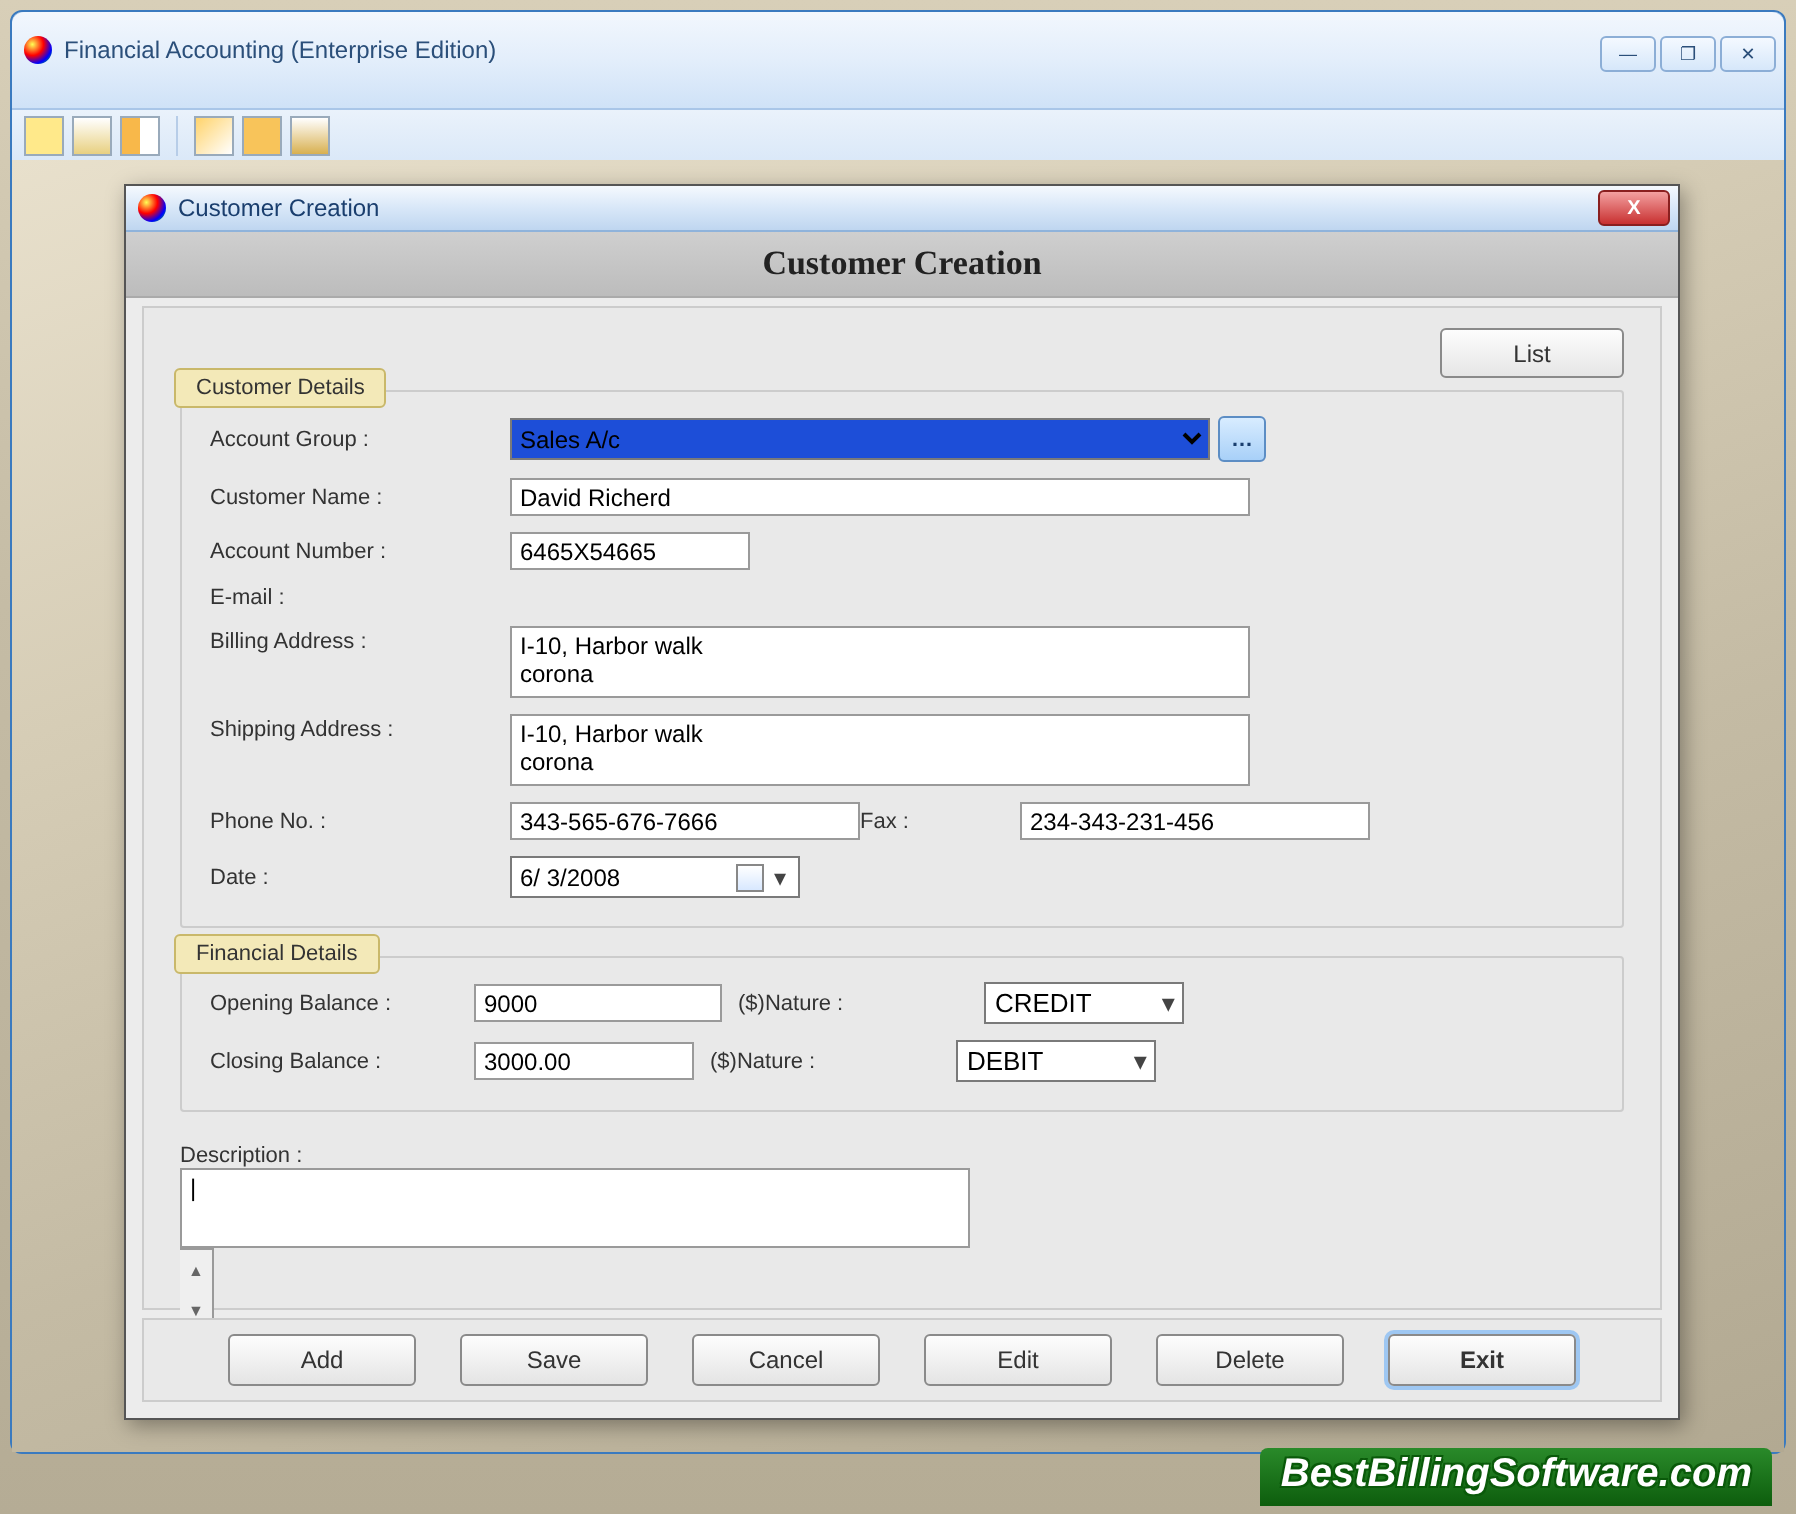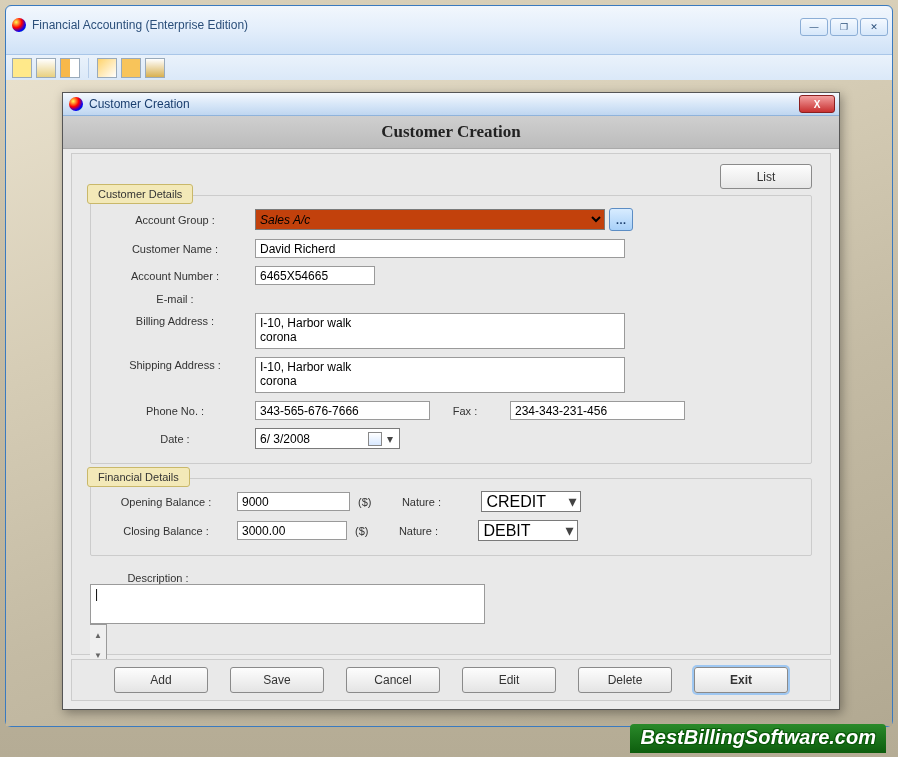--- a/index.html
+++ b/index.html
@@ -26,33 +26,33 @@
 .dlg-title .dicon{width:14px;height:14px;border-radius:50%;background:radial-gradient(circle at 30% 30%,#ff5,#f00 40%,#00f 70%,#0f0);margin:0 6px 0 2px;}
 .dlg-title .dtxt{flex:1;}
 .dlg-close{width:34px;height:16px;background:linear-gradient(180deg,#f3a0a0,#c83030);border:1px solid #8a1f1f;border-radius:3px;color:#fff;display:flex;align-items:center;justify-content:center;font-size:10px;font-weight:bold;}
 .dlg-head{height:32px;background:linear-gradient(180deg,#cfcfcf,#bcbcbc);border-bottom:1px solid #aaa;display:flex;align-items:center;justify-content:center;font-family:Georgia,'Times New Roman',serif;font-size:17px;font-weight:bold;color:#222;}
 .dlg-body{position:absolute;left:8px;right:8px;top:60px;bottom:54px;background:#e9e9e9;border:1px solid #ccc;padding:10px 18px 8px 18px;box-sizing:border-box;}
 .listbtn-row{display:flex;justify-content:flex-end;margin-bottom:6px;}
 .std-btn{min-width:70px;height:23px;background:linear-gradient(180deg,#fdfdfd,#e6e6e6);border:1px solid #8a8a8a;border-radius:3px;font-size:12px;color:#333;display:flex;align-items:center;justify-content:center;padding:0 10px;}
 .fieldset{border:1px solid #ccc;border-radius:2px;padding:12px 14px 14px 14px;margin-bottom:14px;position:relative;}
 .legend{position:absolute;left:-4px;top:-12px;background:#f3e9b8;border:1px solid #c9b86a;border-radius:3px;padding:3px 10px;font-size:11px;color:#333;}
 .row{display:flex;align-items:center;margin-bottom:8px;}
-.lbl{width:140px;text-align:center;padding-right:10px;color:#333;flex-shrink:0;}
+.lbl{width:140px;text-align:left;padding-right:10px;color:#333;flex-shrink:0;}
 .txt{height:19px;border:1px solid #9a9a9a;background:#fff;padding:1px 4px;font-size:12px;box-sizing:border-box;}
 .txt.wide{width:370px;}
 .txt.med{width:175px;}
 .txt.sm{width:120px;}
-.sel{height:21px;border:1px solid #7a7a7a;background:#c2410c;font-size:12px;width:350px;box-sizing:border-box;font-style:italic;}
+.sel{height:21px;border:1px solid #7a7a7a;background:#1d4ed8;font-size:12px;width:350px;box-sizing:border-box;}
 .ta{width:370px;height:36px;border:1px solid #9a9a9a;background:#fff;padding:2px 4px;font-size:12px;resize:none;box-sizing:border-box;font-family:inherit;}
 .ellips{width:22px;height:21px;margin-left:4px;background:linear-gradient(180deg,#d8ecff,#a8d0f8);border:1px solid #5c8dc4;border-radius:3px;display:flex;align-items:center;justify-content:center;color:#1a3e6e;font-weight:bold;font-size:11px;}
 .unit{margin-left:8px;color:#333;}
 .dateinp{width:145px;height:21px;border:1px solid #7a7a7a;background:#fff;display:flex;align-items:center;padding:0 4px;box-sizing:border-box;font-size:12px;}
 .dateinp .cal{margin-left:auto;width:12px;height:12px;border:1px solid #888;background:linear-gradient(180deg,#fff,#d8e8ff);}
 .dateinp .dd{width:10px;text-align:center;margin-left:3px;color:#444;}
-.combo{width:100px;height:21px;border:1px solid #7a7a7a;background:#fff;display:flex;align-items:center;padding:0 4px;box-sizing:border-box;font-size:16px;}
+.combo{width:100px;height:21px;border:1px solid #7a7a7a;background:#fff;display:flex;align-items:center;padding:0 4px;box-sizing:border-box;font-size:13px;}
 .combo .dd{margin-left:auto;color:#444;}
 .desc-wrap{display:flex;align-items:flex-start;flex-direction:column;}
 .desc-ta{width:395px;height:40px;border:1px solid #9a9a9a;background:#fff;resize:none;box-sizing:border-box;font-family:inherit;font-size:12px;padding:2px 4px;}
 .spin{width:16px;height:40px;border:1px solid #9a9a9a;border-left:none;background:#efefef;display:flex;flex-direction:column;}
 .spin div{flex:1;display:flex;align-items:center;justify-content:center;font-size:8px;color:#666;}
 .dlg-foot{position:absolute;left:8px;right:8px;bottom:8px;height:40px;background:#e9e9e9;border:1px solid #ccc;display:flex;align-items:center;justify-content:center;gap:22px;}
 .foot-btn{width:92px;height:24px;background:linear-gradient(180deg,#fdfdfd,#e4e4e4);border:1px solid #8a8a8a;border-radius:3px;font-size:12px;color:#333;display:flex;align-items:center;justify-content:center;}
 .foot-btn.primary{box-shadow:0 0 0 2px #9ec7f2;font-weight:bold;}
 .watermark{position:absolute;right:12px;bottom:4px;font-family:Verdana,sans-serif;font-style:italic;font-weight:bold;font-size:20px;color:#fff;text-shadow:1px 1px 0 #0a5a0a,-1px -1px 0 #0a5a0a,1px -1px 0 #0a5a0a,-1px 1px 0 #0a5a0a;background:linear-gradient(180deg,#2a8a2a,#0d5d0d);padding:2px 10px 4px 10px;border-radius:4px 4px 0 0;}
 </style>
@@ -138,21 +138,21 @@
                 <span class="cal"></span>
                 <span class="dd">▾</span>
               </div>
             </div>
           </div>
 
           <div class="fieldset">
             <div class="legend">Financial Details</div>
             <div class="row">
               <div class="lbl" style="width:122px;">Opening Balance :</div>
-              <input class="txt" style="width: 113px;" value="9000">
+              <input class="txt" style="width: 124px;" value="9000">
               <span class="unit">($)</span>
               <div class="lbl" style="width:100px;">Nature :</div>
               <div class="combo">
                 <span>CREDIT</span>
                 <span class="dd">▾</span>
               </div>
             </div>
             <div class="row" style="margin-bottom:0;">
               <div class="lbl" style="width:122px;">Closing Balance :</div>
               <input class="txt" style="width: 110px;" value="3000.00">

